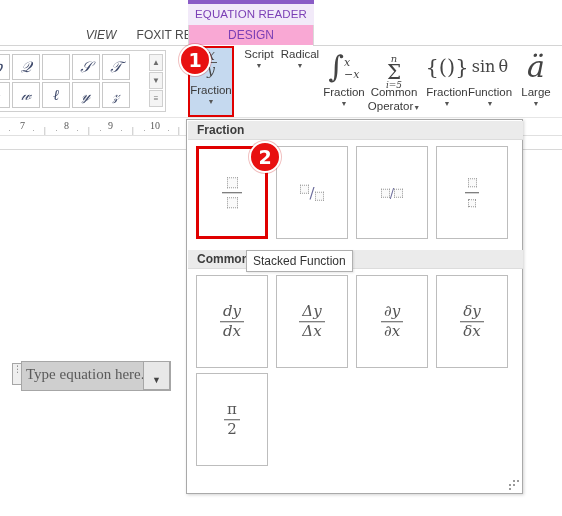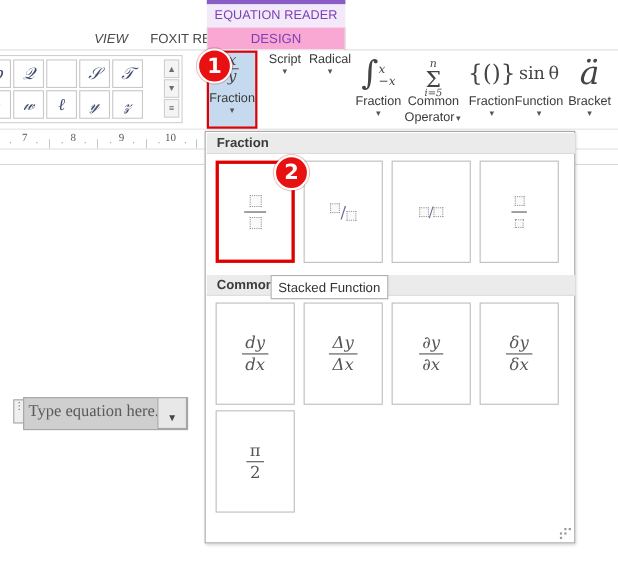--- a/index.html
+++ b/index.html
@@ -465,21 +465,21 @@
   </div>
 
   <div class="rb-btn" id="btn-function">
     <div class="rb-glyph" style="font-size:16px;">sin θ</div>
     <div class="rb-label">Function</div>
     <div class="rb-caret">▼</div>
   </div>
 
   <div class="rb-btn" id="btn-accent">
     <div class="rb-glyph" style="font-size:30px;font-style:italic;">ä</div>
-    <div class="rb-label">Bracket</div>
+    <div class="rb-label">Large</div>
     <div class="rb-caret">▼</div>
   </div>
 </div>
 
 <div id="doc-area">
   <div id="h-ruler">
     <div id="ruler-line-top"></div>
     <span class="ruler-tick" style="left:8px;">·</span>
     <span class="ruler-num" style="left:20px;">7</span>
     <span class="ruler-tick" style="left:32px;">·</span>

